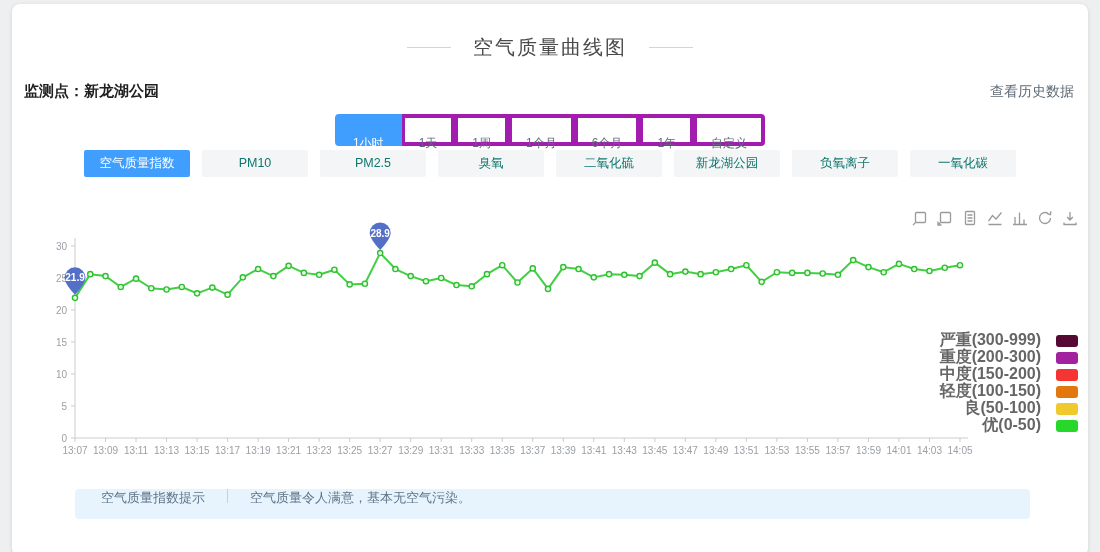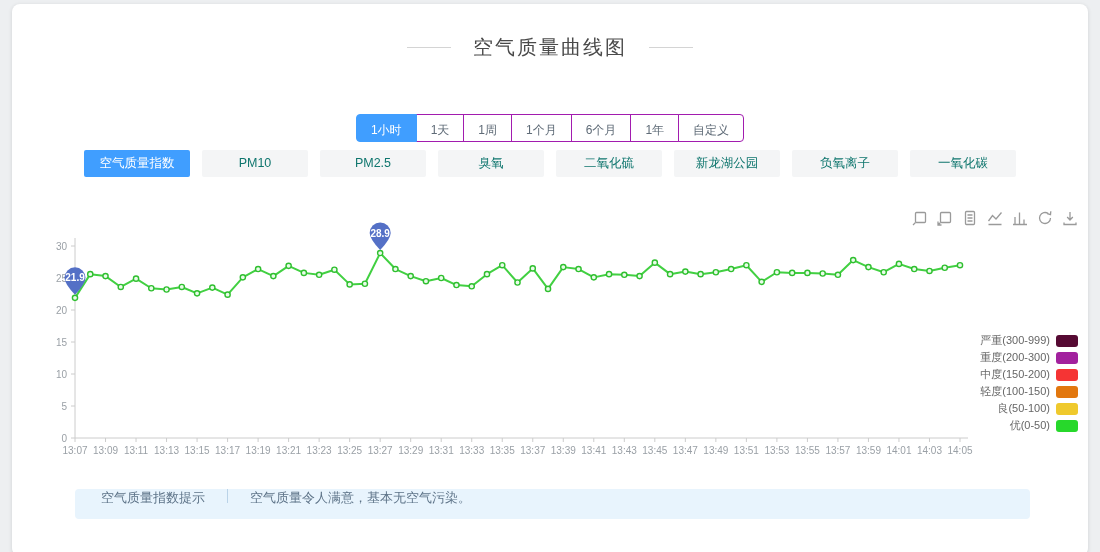--- a/index.html
+++ b/index.html
@@ -6,53 +6,57 @@
   html,body { width:1100px; height:552px; background:#edeff1; font-family:"Liberation Sans","DejaVu Sans",sans-serif; }
   .card { position:relative; margin:4px 12px 0; width:1076px; height:552px; background:#fff;
           border-radius:8px; box-shadow:0 1px 4px rgba(0,0,0,.12); overflow:hidden; }
   .title-row { position:absolute; top:30px; left:0; width:100%; display:flex; align-items:center; justify-content:center; }
   .title-line { width:44px; height:1px; background:#d4d4d4; margin:0 22px; }
   .page-title { font-size:20px; color:#4a4a4a; font-weight:500; letter-spacing:2px; }
   .header-row { position:absolute; top:78px; left:12px; right:14px; display:flex; justify-content:space-between; align-items:center; }
   .station { font-size:15px; font-weight:bold; color:#1f1f1f; }
   .history-link { font-size:14px; color:#5f6b76; cursor:pointer; }
   .time-tabs { position:absolute; top:110px; left:0; width:100%; display:flex; justify-content:center; }
-  .time-tab { height:28px; line-height:26px; padding:2px 14px; font-size:12px; color:#5f6b77; background:#fff;
-              border:1px solid #a21caf; margin-left:-1px; cursor:pointer; white-space:nowrap; }
+  .time-tab { height:28px; line-height:26px; padding:12px 14px; font-size:12px; color:#5f6b77; background:#fff;
+              border:4px solid #a21caf; margin-left:-1px; cursor:pointer; white-space:nowrap; }
   .time-tab:first-child { border-radius:4px 0 0 4px; margin-left:0; }
   .time-tab:last-child { border-radius:0 4px 4px 0; }
   .time-tab.selected { background:#409eff; border-color:#409eff; color:#fff; position:relative; z-index:1; }
   .metric-tabs { position:absolute; top:146px; left:0; width:100%; display:flex; justify-content:center; gap:12px; }
   .metric-tab { width:106px; height:27px; line-height:27px; text-align:center; font-size:12.5px; color:#0f766e;
                 background:#f4f5f6; border-radius:2px; cursor:pointer; white-space:nowrap; }
   .metric-tab.selected { background:#409eff; color:#fff; }
   .toolbox { position:absolute; top:206px; right:10px; display:flex; gap:9px; }
   .toolbox span { width:16px; height:16px; display:inline-block; cursor:pointer; }
   .toolbox svg { stroke:#9a9a9a; fill:none; stroke-width:1.3; }
   .legend { position:absolute; top:328px; right:10px; }
   .legend-item { display:flex; align-items:center; justify-content:flex-end; height:17px; cursor:pointer; }
-  .legend-label { font-size:11px; color:#666; margin-right:6px; white-space:nowrap; }
+  .legend-label { font-size:16px; color:#666; margin-right:15px; white-space:nowrap;font-weight:bold; }
   .legend-swatch { width:22px; height:12px; border-radius:3px; }
   #chart-svg { position:absolute; left:8px; top:194px; }
   .tip-bar { position:absolute; left:63px; top:485px; width:955px; height:30px; background:#e8f4fd; border-radius:4px;
              display:flex; align-items:flex-start; font-size:13px; color:#5d7388; }
   .tip-label { margin-left:26px; white-space:nowrap; }
   .tip-divider { width:1px; height:14px; background:#bad3e8; margin:0 22px; }
 </style>
 </head>
 <body>
 
 <div class="card">
 
   <div class="title-row">
     <span class="title-line"></span>
     <span class="page-title">空气质量曲线图</span>
     <span class="title-line"></span>
   </div>
 
+  <div class="header-row">
+    <div class="station"><span>监测点：</span><span>新龙湖公园</span></div>
+    <div class="history-link">查看历史数据</div>
+  </div>
 
   <div class="time-tabs" id="time-tabs">
       <div class="time-tab selected">1小时</div>
       <div class="time-tab">1天</div>
       <div class="time-tab">1周</div>
       <div class="time-tab">1个月</div>
       <div class="time-tab">6个月</div>
       <div class="time-tab">1年</div>
       <div class="time-tab">自定义</div>
     </div>

